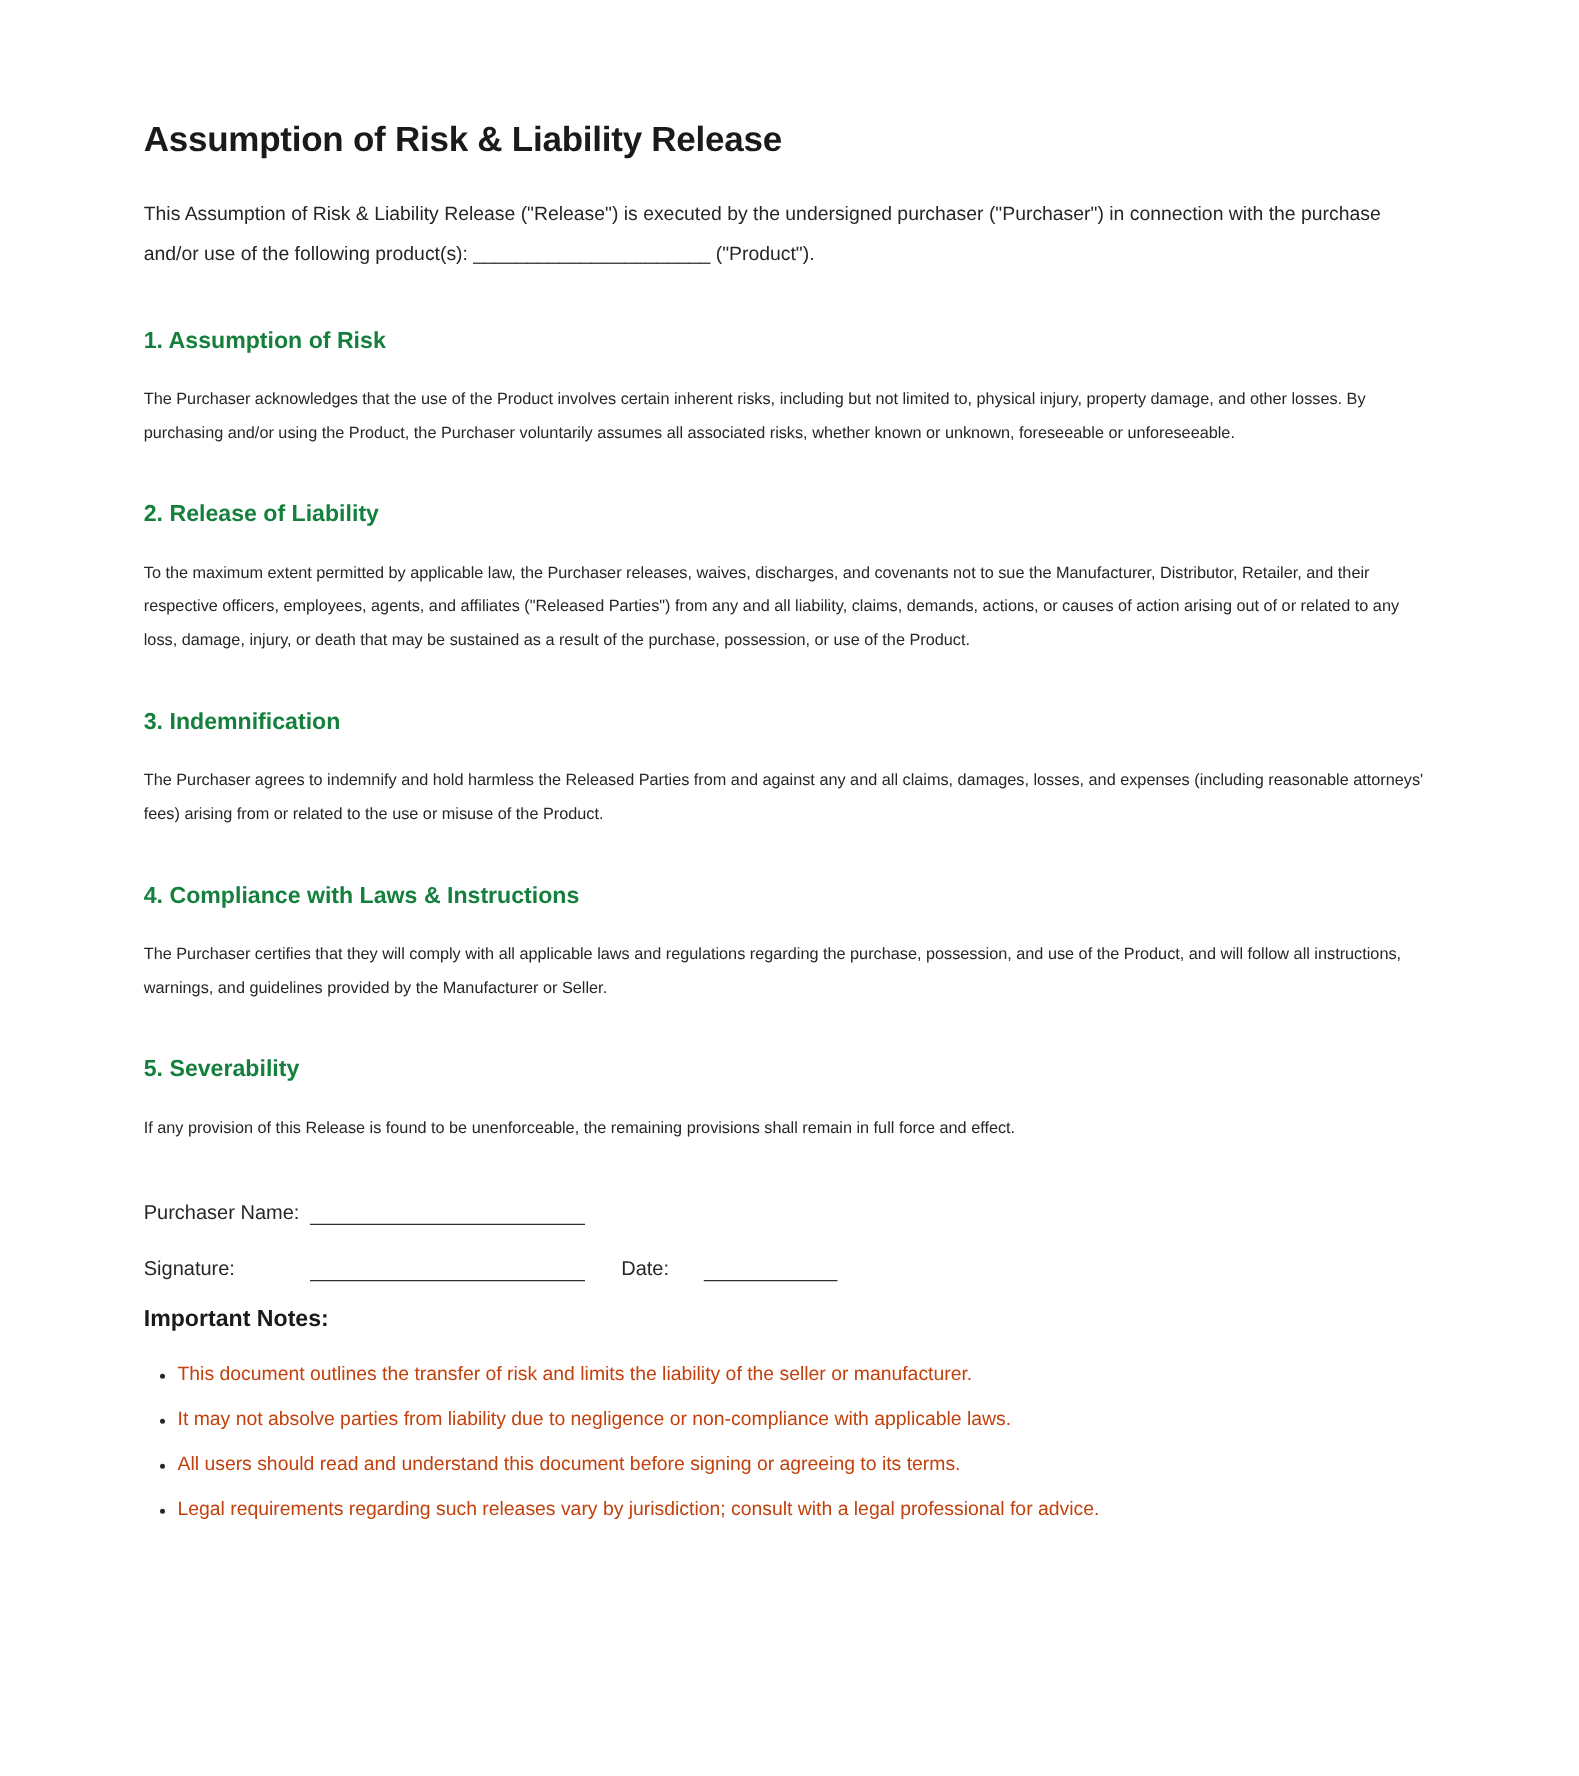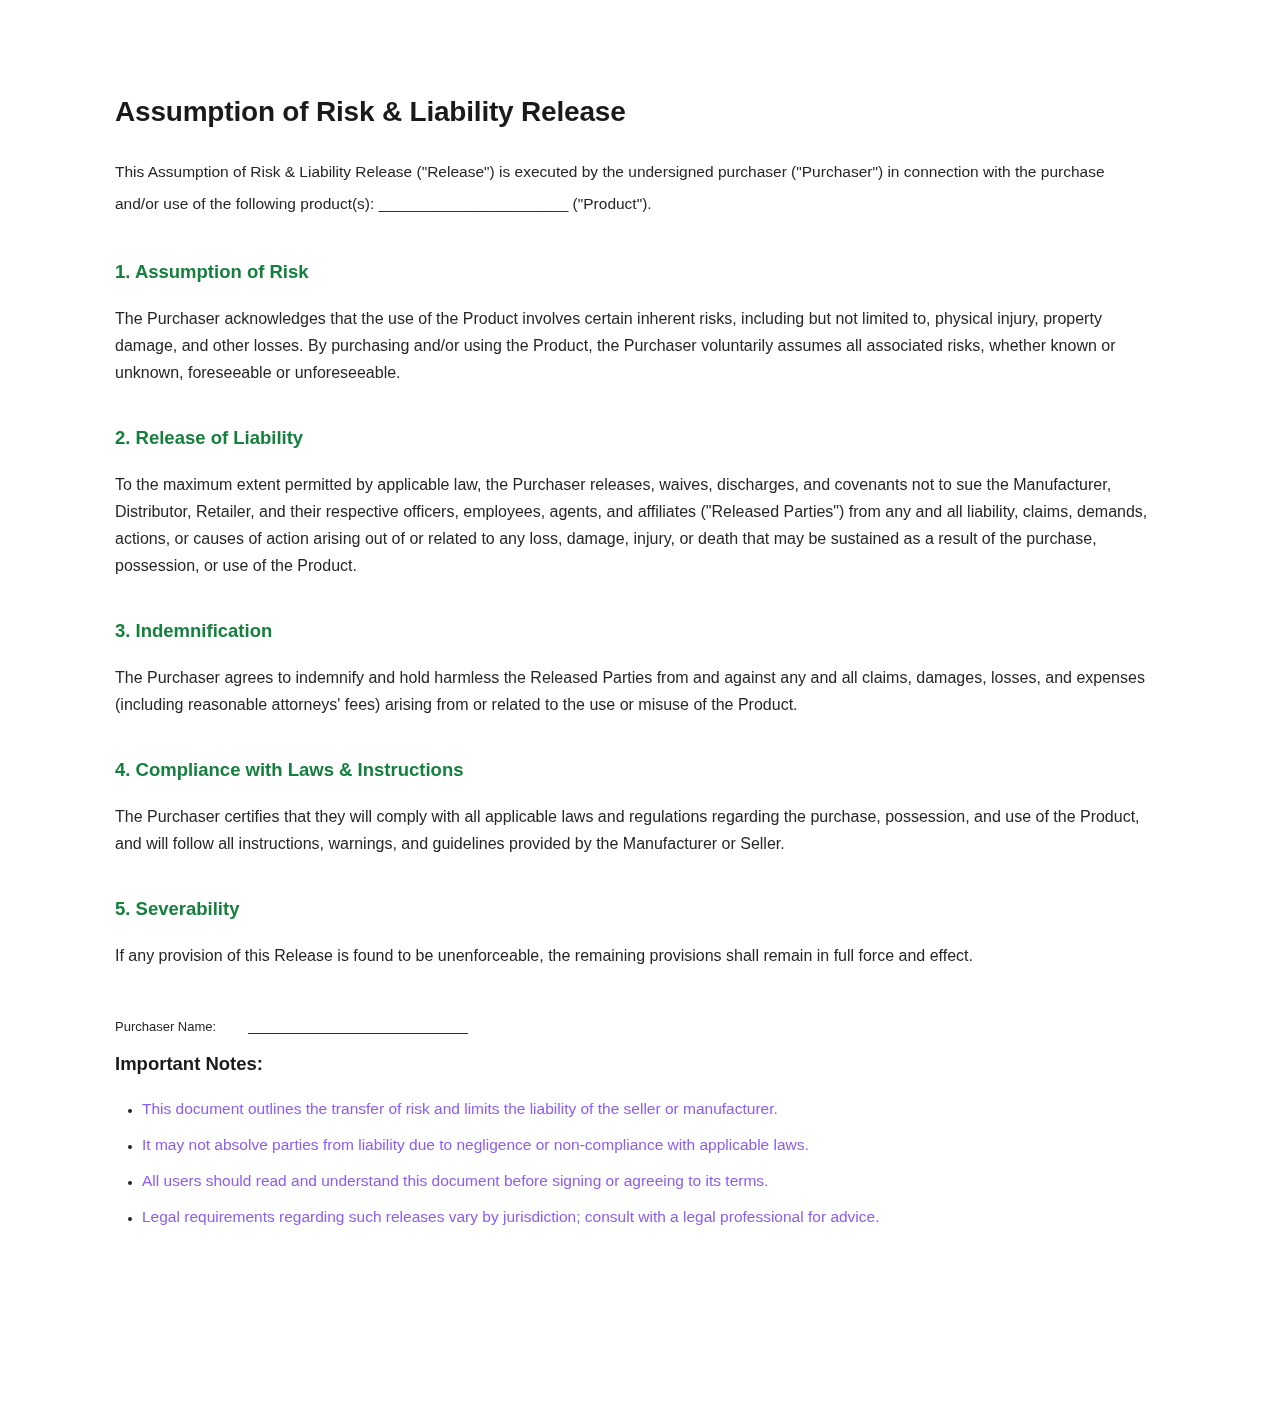--- a/index.html
+++ b/index.html
@@ -38,31 +38,31 @@
   section.doc-section { margin-top: 40px; }
   h2.section-heading {
     margin: 0 0 21px 0;
     font-size: 18.5px;
     line-height: 24px;
     font-weight: 700;
     color: #15803d;
   }
   p.section-body {
     margin: 0;
-    font-size: 16px;
+    font-size: 13px;
     line-height: 27px;
     color: #262626;
   }
   .sig-block { margin-top: 40px; }
   .sig-row {
     display: flex;
     align-items: flex-end;
     height: 25px;
     margin-bottom: 20px;
-    font-size: 13px;
+    font-size: 16px;
     color: #262626;
   }
   .sig-row:last-child { margin-bottom: 0; }
   .sig-label { display: inline-block; }
   .label-col { width: 133px; }
   .sig-line {
     display: inline-block;
     width: 220px;
     height: 22px;
     border-bottom: 1.5px solid #2e2e2e;
@@ -79,21 +79,21 @@
   }
   ul.notes-list {
     margin: 0;
     padding: 0 0 0 27px;
     list-style: disc;
   }
   ul.notes-list li {
     margin-bottom: 15px;
     font-size: 15.5px;
     line-height: 21px;
-    color: #8b5cf6;
+    color: #c2410c;
   }
   ul.notes-list li::marker { font-size: 12px; color: #262626; }
 </style>
 </head>
 <body>
 
 <div class="page">
 
   <h1 class="doc-title">Assumption of Risk &amp; Liability Release</h1>
 
@@ -122,20 +122,26 @@
   <section class="doc-section">
     <h2 class="section-heading">5. Severability</h2>
     <p class="section-body">If any provision of this Release is found to be unenforceable, the remaining provisions shall remain in full force and effect.</p>
   </section>
 
   <div class="sig-block">
     <div class="sig-row">
       <span class="sig-label label-col">Purchaser Name:</span>
       <span class="sig-line"></span>
     </div>
+    <div class="sig-row">
+      <span class="sig-label label-col">Signature:</span>
+      <span class="sig-line"></span>
+      <span class="sig-label date-label">Date:</span>
+      <span class="sig-line date-line"></span>
+    </div>
   </div>
 
   <div class="notes">
     <h2 class="notes-heading">Important Notes:</h2>
     <ul class="notes-list">
       <li>This document outlines the transfer of risk and limits the liability of the seller or manufacturer.</li>
       <li>It may not absolve parties from liability due to negligence or non-compliance with applicable laws.</li>
       <li>All users should read and understand this document before signing or agreeing to its terms.</li>
       <li>Legal requirements regarding such releases vary by jurisdiction; consult with a legal professional for advice.</li>
     </ul>

